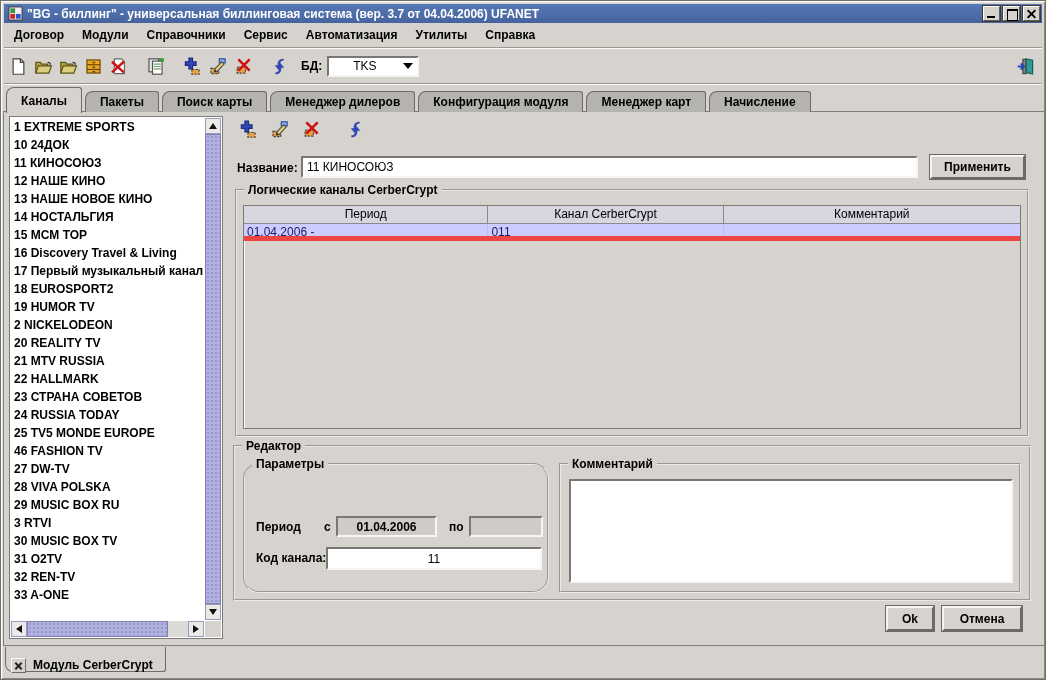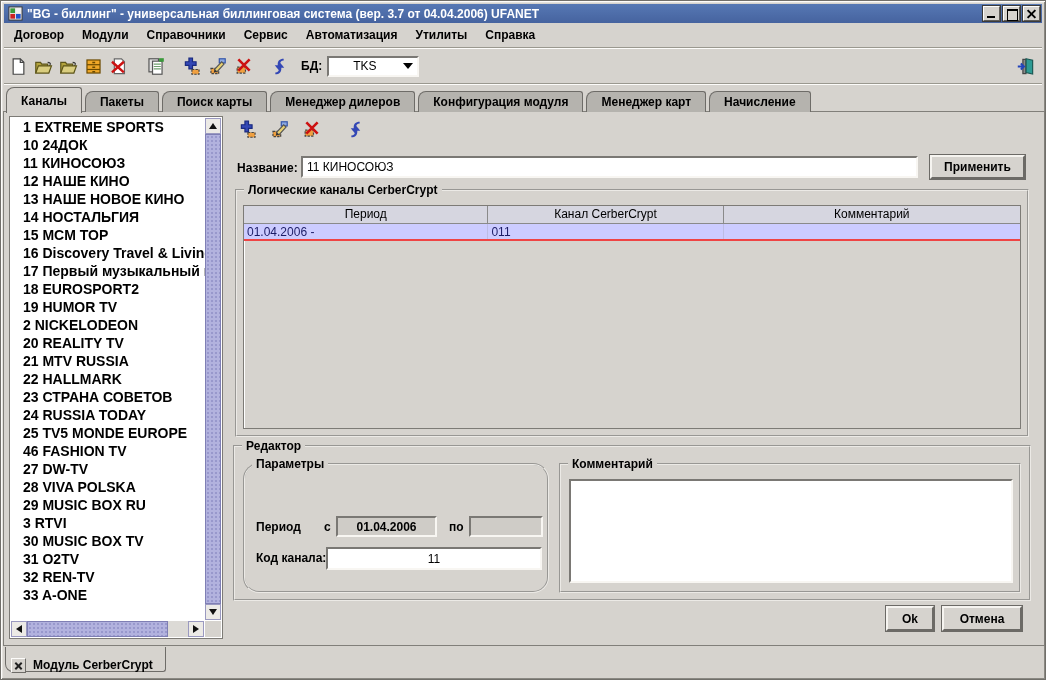--- a/index.html
+++ b/index.html
@@ -47,21 +47,21 @@
   .exit-slot { margin-left:auto; }
   
   .tabstrip { position:absolute; left:5px; right:3px; top:84px; height:27px; display:flex; align-items:flex-end; z-index:3; }
   .tab { height:21px; line-height:20px; padding:0 14px; font-weight:bold; background:#b5b3ae;
     border:1px solid #6e6c68; border-bottom:none; border-radius:8px 3px 0 0; margin-right:3px; white-space:nowrap; }
   .tab.active { height:26px; line-height:26px; background:#d6d3ce; margin-bottom:-1px; position:relative; z-index:4; }
   .content { position:absolute; left:2px; top:110px; width:1042px; height:535px; background:#d6d3ce; border:1px solid #817f7a; }
   
   .listpanel { position:absolute; left:8px; top:115px; width:214px; height:523px; background:#fff; border:1px solid #7d7b76; }
   .listitems { position:absolute; left:1px; top:1px; width:195px; height:504px; overflow:hidden; }
-  .list-item { height:18px; line-height:18px; font-weight:bold; font-size:14px; padding-left:12px; white-space:nowrap; overflow:hidden; }
+  .list-item { height:18px; line-height:18px; font-weight:bold; font-size:12px; padding-left:3px; white-space:nowrap; overflow:hidden; }
   .vscroll { position:absolute; top:1px; right:1px; bottom:18px; width:16px; background:#dcdad6; }
   .hscroll { position:absolute; left:1px; bottom:1px; right:18px; height:16px; background:#dcdad6; }
   .corner { position:absolute; right:1px; bottom:1px; width:16px; height:16px; background:#d6d3ce; }
   .sbtn { position:absolute; width:16px; height:16px; background:#eceae6; border:1px solid #9a99c0; display:flex; align-items:center; justify-content:center; }
   .thumb { position:absolute; background:#b2b2de; border:1px solid #7f7fb4;
     background-image:radial-gradient(#9898cc 26%, transparent 27%); background-size:4px 4px; }
   .vthumb { left:0; top:16px; width:16px; height:470px; }
   .hthumb { top:0; left:16px; height:16px; width:141px; }
   .tri-up { width:0; height:0; border-left:4px solid transparent; border-right:4px solid transparent; border-bottom:6px solid #111; }
   .tri-down { width:0; height:0; border-left:4px solid transparent; border-right:4px solid transparent; border-top:6px solid #111; }
@@ -82,21 +82,21 @@
     border:2px solid; border-color:#f6f4f0 #6c6a66 #6c6a66 #f6f4f0; box-shadow:0 0 0 1px #6c6a66;
     font-family:"Liberation Sans",sans-serif; font-size:12px; display:flex; align-items:center; justify-content:center; }
   .apply-btn { left:701px; top:42px; width:95px; height:24px; }
   .group { position:absolute; border:2px groove #eceae6; }
   .gtitle { position:absolute; top:-8px; left:7px; background:#d6d3ce; padding:0 4px; font-weight:bold; white-space:nowrap; }
   .group-logical { left:6px; top:76px; width:794px; height:248px; }
   .table-wrap { position:absolute; left:6px; top:14px; right:6px; bottom:6px; border:1px solid #7d7b76; background:#d6d3ce; box-shadow:inset 1px 1px 0 #fff; }
   .thead { display:flex; height:18px; background:#d6d6e0; }
   .thead .tcell { border-right:1px solid #8a8a8a; border-bottom:1px solid #8a8a8a; text-align:center; line-height:17px; overflow:hidden; white-space:nowrap; }
   .thead .tcell:last-child { border-right:none; }
-  .trow { display:flex; height:17px; background:#ccccff; border-bottom:2px solid #ef4444; }
+  .trow { display:flex; height:17px; background:#ccccff; border-bottom:5px solid #ef4444; }
   .trow .tcell { color:#1c1c66; line-height:16px; padding-left:3px; border-right:1px solid #bcbce4; overflow:hidden; white-space:nowrap; }
   .trow .tcell:last-child { border-right:none; }
   .col0 { width:31.5%; } .col1 { width:30.3%; } .col2 { width:38.2%; }
   .group-editor { left:4px; top:332px; width:798px; height:156px; }
   .group-params { left:8px; top:16px; width:306px; height:130px;border-radius:16px; }
   .group-comment { left:324px; top:16px; width:462px; height:130px; }
   .plabel-period { left:11px; top:55px; }
   .plabel-c { left:79px; top:55px; }
   .pfield-from { position:absolute; left:91px; top:51px; width:101px; height:21px; }
   .plabel-po { left:204px; top:55px; }

